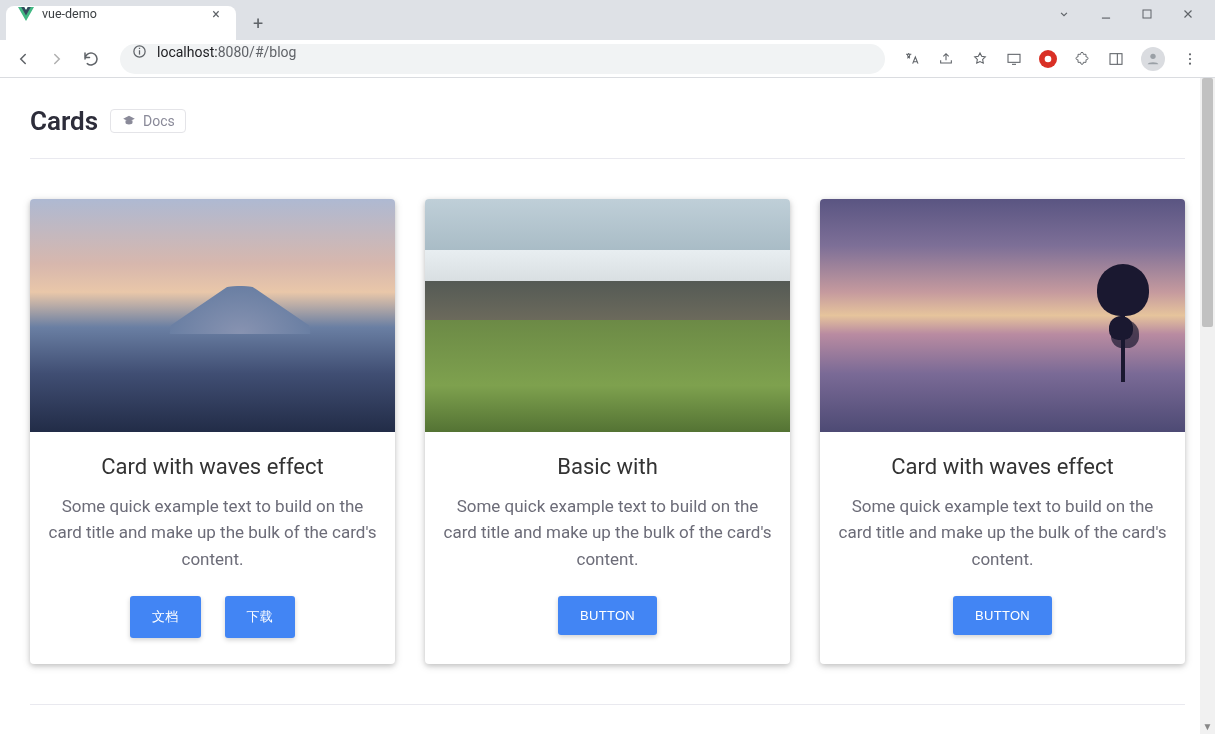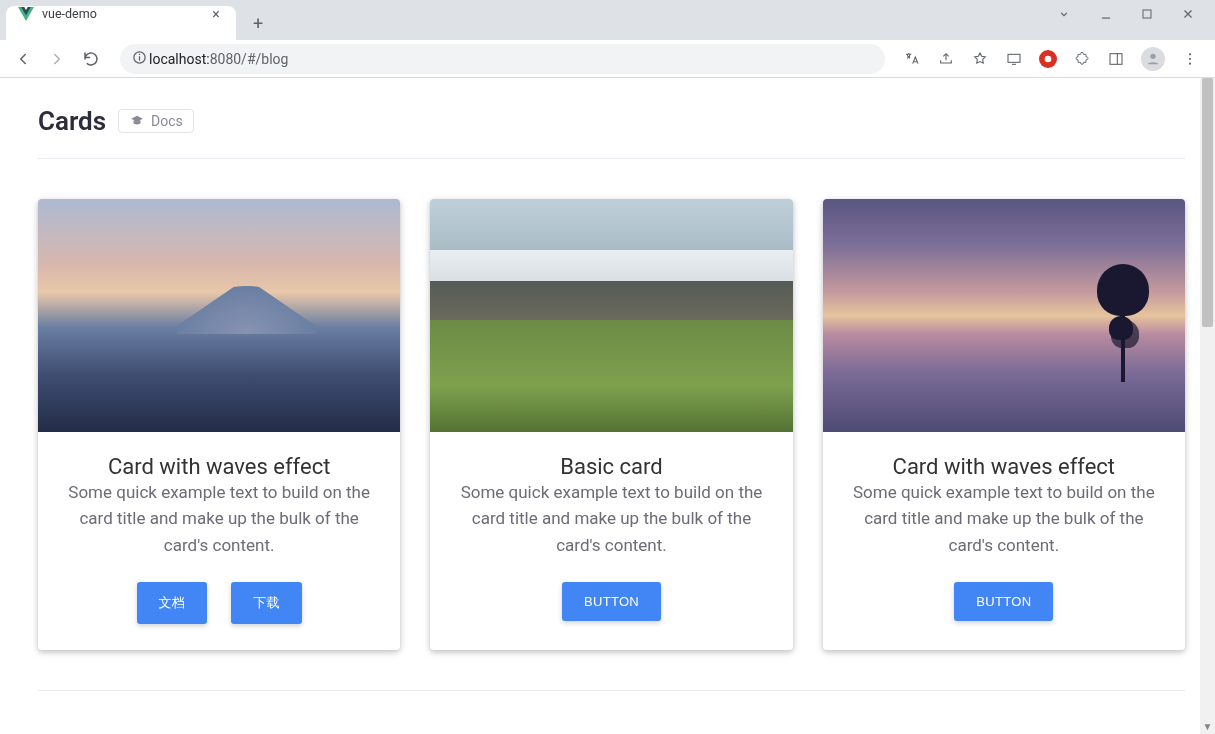--- a/index.html
+++ b/index.html
@@ -82,43 +82,42 @@
   }
   .nav-btn.disabled { color: #b0b0b0; }
   .nav-btn svg { width: 18px; height: 18px; }
 
   .omnibox {
     flex: 1;
     height: 30px;
     border-radius: 15px;
     background: #f1f3f4;
     display: flex;
-    align-items: center;
+    align-items: flex-start;
     padding: 0 12px;
     margin: 0 6px 0 10px;
     font-size: 14px;
     color: #202124;
-    gap: 2px;
+    gap: 10px;
   }
   .omnibox .site-info { color:#5f6368; font-size:13px; }
   .omnibox .url-part1 { color:#202124; }
   .omnibox .url-part2 { color:#606368; }
 
   .ext-icons { display:flex; align-items:center; gap:16px; padding:0 8px; }
   .ext-icons .ico { width:18px; height:18px; display:flex;align-items:center;justify-content:center;color:#5f6368; cursor:pointer;}
   .ext-icons .ico.red { background:#d93025; border-radius:50%; }
   .ext-icons .ico svg{width:16px;height:16px;}
   .ext-icons .avatar { width:24px;height:24px;border-radius:50%;background:#dadce0;display:flex;align-items:center;justify-content:center;}
 
   
   .viewport {
     flex: 1;
     position: relative;
     overflow: hidden;
-    padding-left: 8px;
   }
   .scrollbar {
     position: absolute;
     top: 0; right: 0;
     width: 15px;
     height: 100%;
     background: #f1f1f1;
   }
   .scrollbar .thumb {
     position: absolute;
@@ -188,20 +187,21 @@
     width: 100%;
   }
   .card-body {
     padding: 22px 18px 26px 18px;
     text-align: center;
   }
   .card-title {
     font-size: 22px;
     font-weight: 400;
     color: #333;
+    margin-bottom: 14px;
   }
   .card-text {
     font-size: 17px;
     color: #6c6c78;
     line-height: 1.55;
     margin-bottom: 24px;
   }
   .card-actions {
     display: flex;
     justify-content: center;
@@ -406,21 +406,21 @@
           <div class="card-actions">
             <button class="btn notr">文档</button>
             <button class="btn notr">下载</button>
           </div>
         </div>
       </div>
 
       <div class="card">
         <div class="card-img img-mountain"></div>
         <div class="card-body">
-          <div class="card-title">Basic card</div>
+          <div class="card-title">Basic with</div>
           <div class="card-text">Some quick example text to build on the card title and make up the bulk of the card's content.</div>
           <div class="card-actions">
             <button class="btn">BUTTON</button>
           </div>
         </div>
       </div>
 
       <div class="card">
         <div class="card-img img-sunset"></div>
         <div class="card-body">

